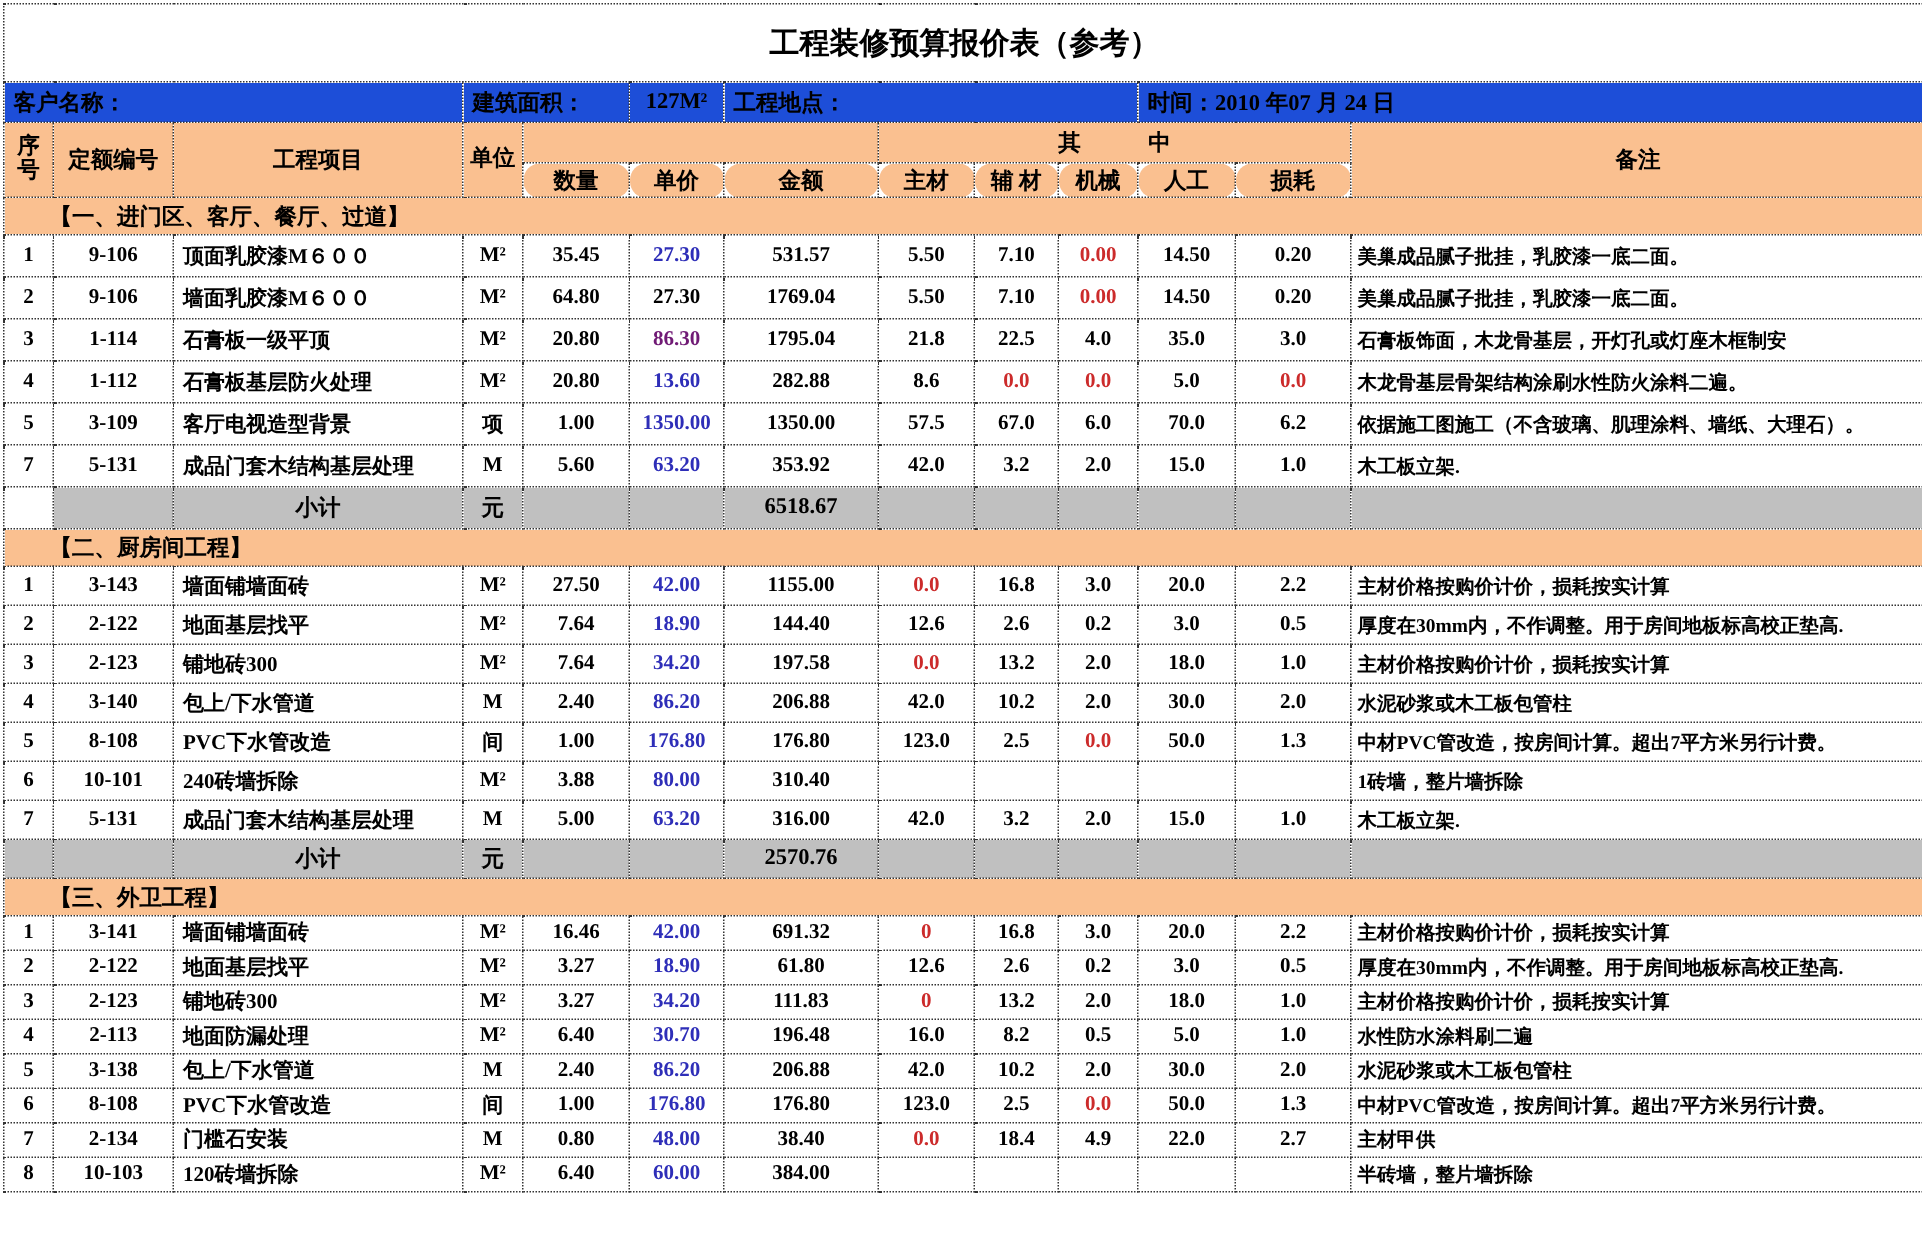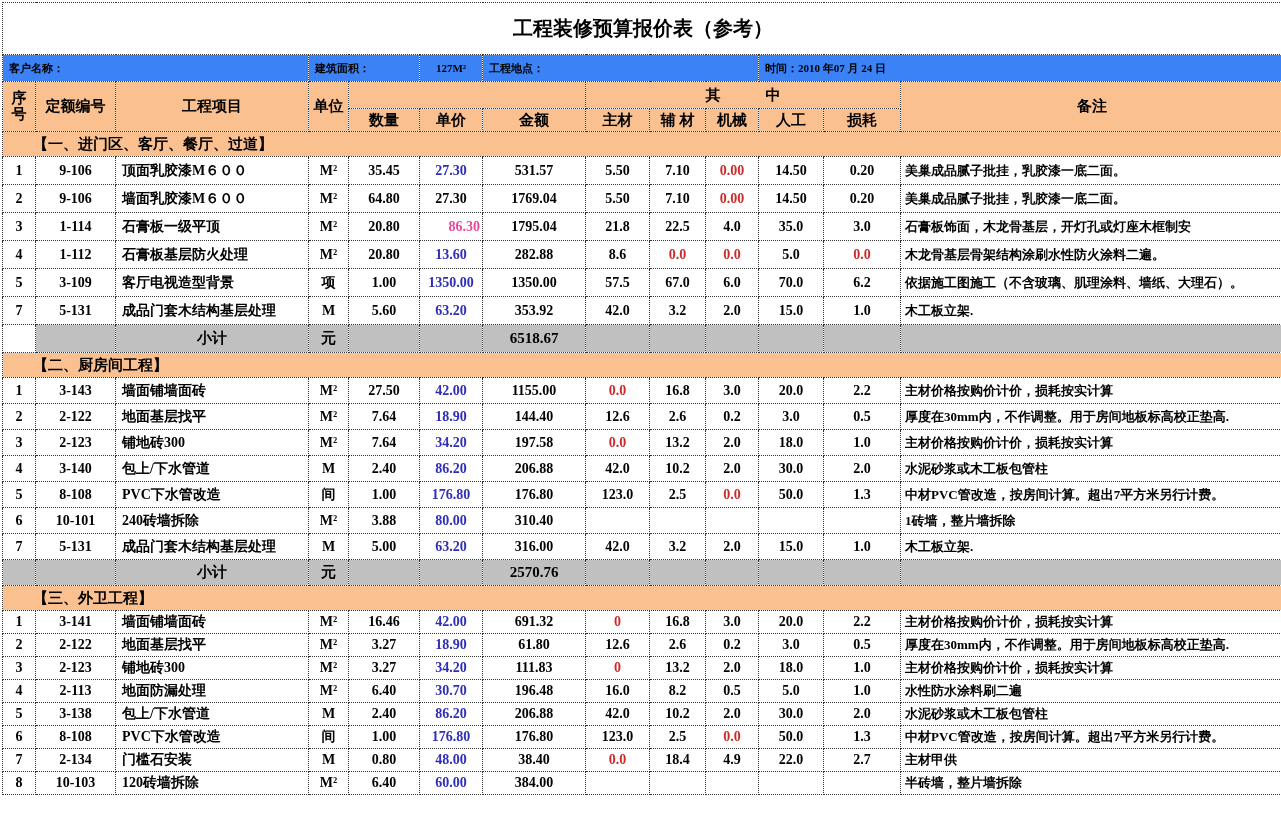--- a/index.html
+++ b/index.html
@@ -2,25 +2,25 @@
 <html><head>
 <meta charset="utf-8">
 <style>
   html,body{margin:0;padding:0;background:#fff;width:1281px;height:828px;overflow:hidden;}
   body{font-family:"Liberation Serif","DejaVu Serif",serif;font-weight:bold;color:#000;}
   #sheet{position:absolute;top:2px;left:2px;}
   table{border-collapse:collapse;table-layout:fixed;width:1277px;}
   td{border:1px dotted #333;overflow:hidden;white-space:nowrap;text-align:center;vertical-align:middle;
      font-size:14px;padding:0 2px;box-sizing:border-box;}
   tr.title-row td{border:1px dotted #333;background:#fff;font-size:20px;height:52px;}
-  tr.info-row td{background:#3b82f6;font-size:11px;height:27px;text-align:left;padding-left:6px;}
+  tr.info-row td{background:#1d4ed8;font-size:15px;height:27px;text-align:left;padding-left:6px;}
   tr.info-row td.ctr{text-align:center;padding-left:2px;}
   tr.hdrA td,tr.hdrB td{background:#FAC090;font-size:15px;}
   tr.hdrA td{height:27px;}
-  tr.hdrB td{height:23px;}
+  tr.hdrB td{height:23px;border-radius:11px;}
   td.wrap{white-space:normal;line-height:1.05;text-align:center;}
   tr.bar td{background:#FAC090;text-align:left;font-size:15px;padding-left:30px;height:25px;}
   tr.s0 td{height:28px;}
   tr.s1 td{height:26px;}
   tr.s2 td{height:23px;}
   td.al{text-align:left;padding-left:6px;}
   td.rem{font-size:13px;padding-left:4px;}
   td.g{background:#C0C0C0;font-family:Liberation Serif, serif;}
   tr.sub td{font-size:15px;}
 </style>
@@ -106,21 +106,21 @@
           <td>14.50</td>
           <td>0.20</td>
           <td class="al rem">美巢成品腻子批挂，乳胶漆一底二面。</td>
         </tr>
         <tr class="s0">
           <td>3</td>
           <td>1-114</td>
           <td class="al">石膏板一级平顶</td>
           <td>M²</td>
           <td>20.80</td>
-          <td style="color: #ec4899; text-align: right;">86.30</td>
+          <td style="color: #701a75;">86.30</td>
           <td>1795.04</td>
           <td>21.8</td>
           <td>22.5</td>
           <td>4.0</td>
           <td>35.0</td>
           <td>3.0</td>
           <td class="al rem">石膏板饰面，木龙骨基层，开灯孔或灯座木框制安</td>
         </tr>
         <tr class="s0">
           <td>4</td>

